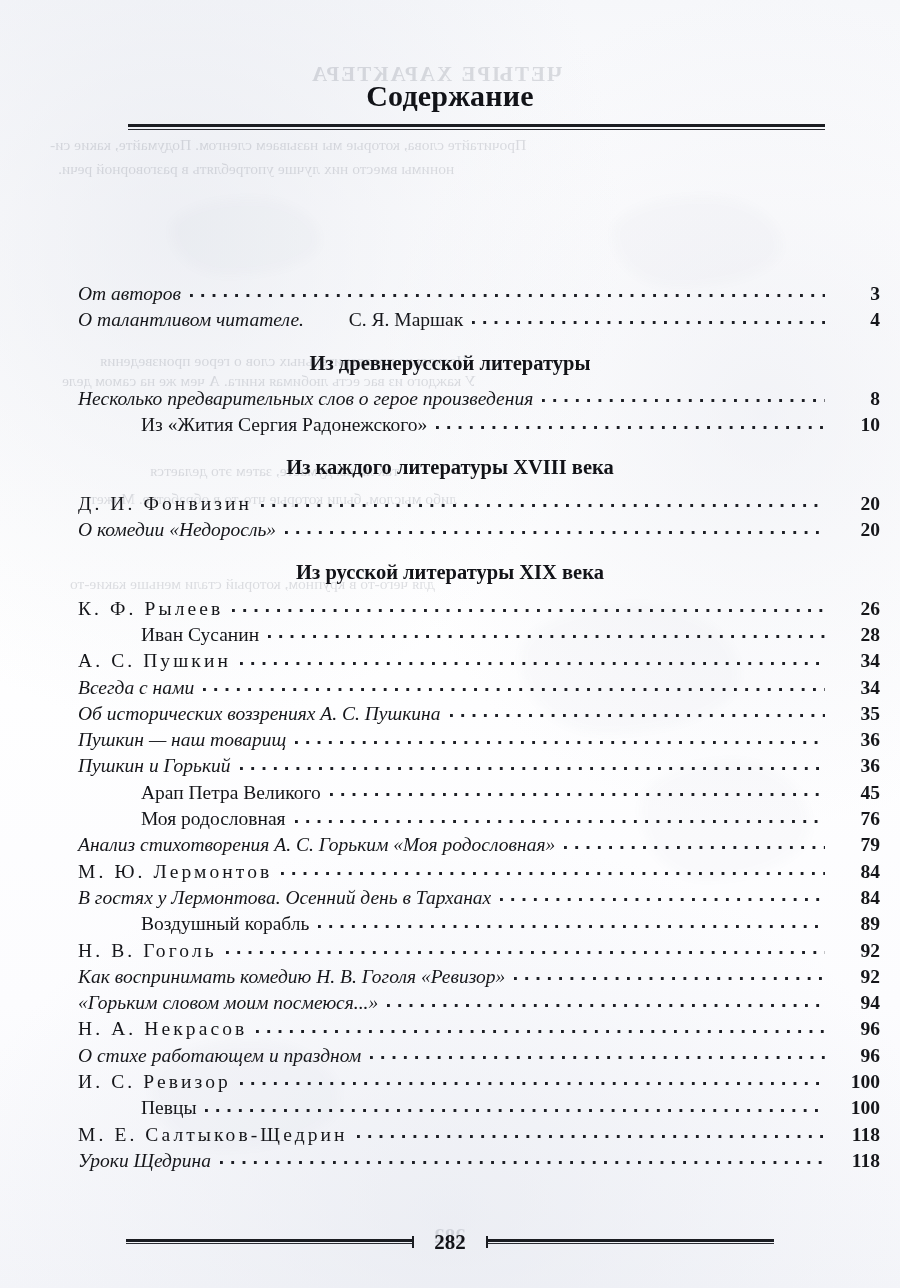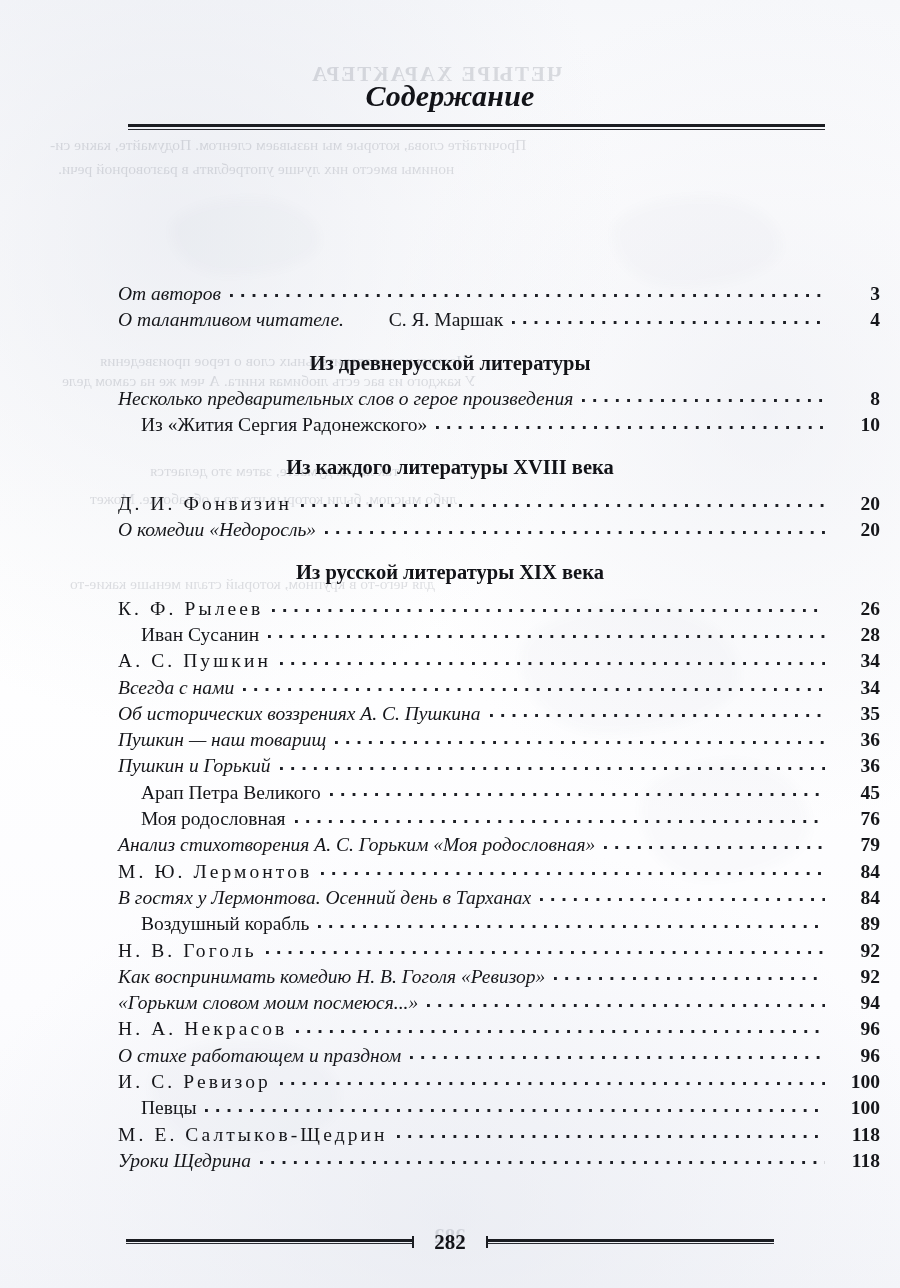--- a/index.html
+++ b/index.html
@@ -69,21 +69,20 @@
   .toc-title {
     position: absolute;
     top: 79px;
     left: 0;
     width: 900px;
     text-align: center;
     font-size: 30px;
     font-weight: bold;
     letter-spacing: 0.2px;
     color: #121318;
-    font-style: italic;
   }
 
   .rule-top {
     position: absolute;
     top: 124px;
     left: 128px;
     width: 697px;
     height: 7px;
   }
   .rule-top .thick {
@@ -104,21 +103,21 @@
     top: 284px;
     left: 0;
     width: 900px;
   }
 
   
   .entry {
     display: flex;
     align-items: baseline;
     height: 26.3px;
-    padding-left: 118px;
+    padding-left: 78px;
     padding-right: 20px;
   }
   .entry.indent { padding-left: 135px; margin-left: 6px; }
 
   .entry .label {
     white-space: nowrap;
     font-size: 19.5px;
     line-height: 1;
   }
   .entry.italic .label {

